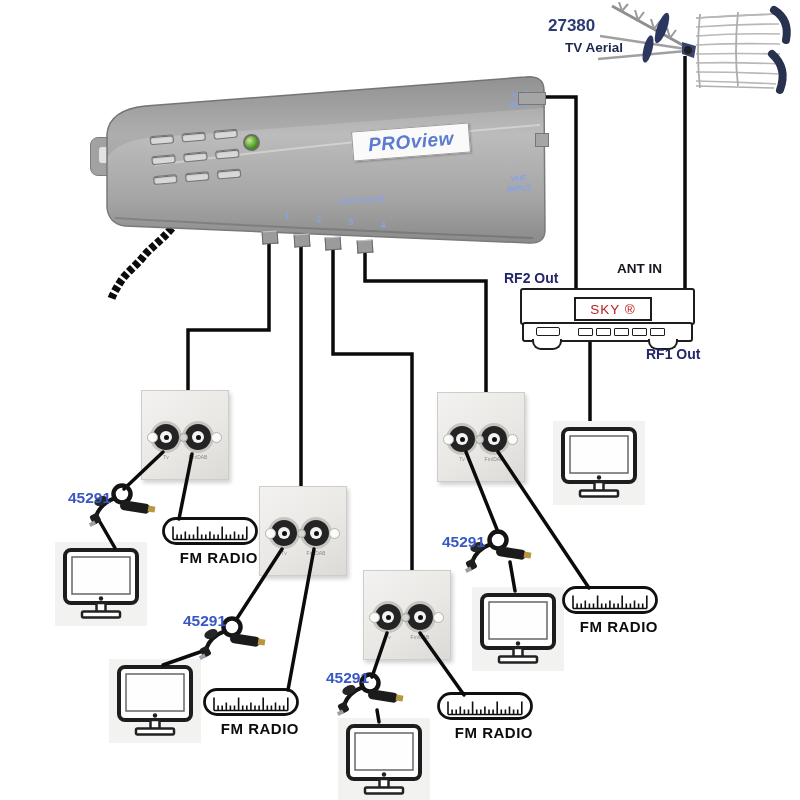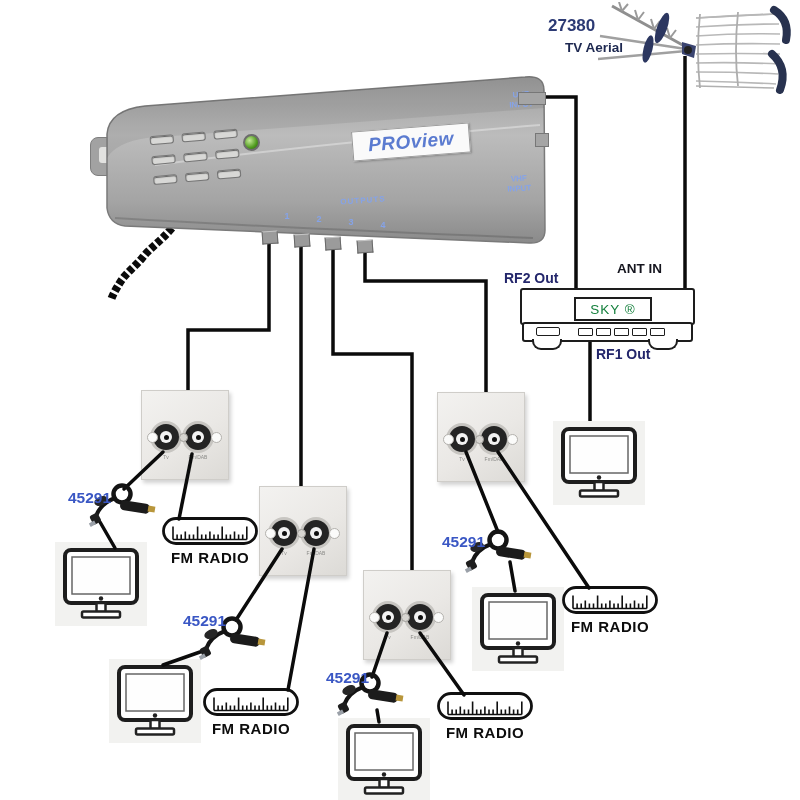--- a/index.html
+++ b/index.html
@@ -32,21 +32,21 @@
   .outs-lbl{left:243px;top:126px;width:70px;font-size:8px;letter-spacing:1px;transform:rotate(-4deg);}
   .onum{width:12px;font-size:9px;}
   .stub{position:absolute;width:14px;height:11px;background:#9b9b9b;border:1px solid #6a6a6a;
         border-top-color:#c6c6c6;transform:rotate(-4deg);}
   .stub-r{position:absolute;background:#a5a5a5;border:1px solid #777;}
 
   
   .sky{position:absolute;left:518px;top:286px;width:179px;height:64px;z-index:4;}
   .sky-top{position:absolute;left:2px;top:2px;width:171px;height:33px;border:2px solid #1d1d1d;border-radius:3px;background:#fff;}
   .sky-brand{position:absolute;left:52px;top:7px;width:74px;height:20px;border:2px solid #1d1d1d;background:#fff;
-             display:flex;align-items:center;justify-content:center;font-size:13.5px;letter-spacing:1px;color:#15803d;}
+             display:flex;align-items:center;justify-content:center;font-size:13.5px;letter-spacing:1px;color:#b91c1c;}
   .sky-bot{position:absolute;left:4px;top:36px;width:167px;height:16px;border:2px solid #1d1d1d;border-radius:3px;background:#fff;}
   .slotA{position:absolute;left:12px;top:3px;width:22px;height:7px;border:1.5px solid #1d1d1d;border-radius:2px;}
   .slotB{position:absolute;top:4px;width:13px;height:6px;border:1.5px solid #1d1d1d;border-radius:1px;}
   .foot{position:absolute;top:53px;width:26px;height:9px;border:2px solid #1d1d1d;border-top:none;
         border-radius:0 0 9px 9px;background:#fff;}
 
   
   .plate{position:absolute;width:86px;height:88px;z-index:5;border:1px solid #cfcdc9;
          background:linear-gradient(145deg,#f3f2f0 0%,#eae8e5 55%,#dcdad6 100%);
          box-shadow:2px 3px 4px rgba(0,0,0,.18);}
@@ -57,21 +57,21 @@
   .p-tv{left:11px}.p-fm{left:43px}
   .screw{position:absolute;top:41px;width:9px;height:9px;border-radius:50%;background:#fbfbfa;border:1px solid #b3b1ad;}
   .s-l{left:5px}.s-r{left:69px}
   .mscrew{position:absolute;left:37px;top:42px;width:7px;height:7px;border-radius:50%;background:#d7d5d1;border:1px solid #a09e9a;}
   .plbl{position:absolute;top:64px;font-size:8px;color:#8b8b88;text-align:center;transform:scale(.62);transform-origin:center top;}
   .pl-tv{left:11px;width:26px}.pl-fm{left:38px;width:36px}
 
   
   .tvwrap{position:absolute;width:92px;height:84px;background:#f2f2f0;z-index:5;padding:0;}
   .tvwrap svg{position:absolute;left:3px;top:3px;}
-  .radiowrap{position:absolute;width:96px;z-index:5;text-align:center;}
+  .radiowrap{position:absolute;width:96px;z-index:5;text-align:right;}
   .radio-label{font-size:15px;font-weight:bold;color:#0c0c0c;letter-spacing:.5px;margin-top:0;}
   .leadwrap{position:absolute;width:80px;height:46px;z-index:7;}
 </style>
 </head>
 <body>
 
 <div id="canvas">
 
   <svg width="0" height="0" style="position:absolute">
     <defs>
@@ -213,21 +213,21 @@
       <span class="slotB" style="left:72px"></span>
       <span class="slotB" style="left:90px"></span>
       <span class="slotB" style="left:108px"></span>
       <span class="slotB" style="left:126px"></span>
     </div>
     <span class="foot" style="left:14px"></span>
     <span class="foot" style="left:130px"></span>
   </div>
   <span class="lbl navy" style="left:504px;top:270px">RF2 Out</span>
   <span class="lbl" style="left:617px;top:261px;font-size:13.5px;font-weight:bold;color:#15151e">ANT IN</span>
-  <span class="lbl navy" style="left:596px;top:346px">RF1 Out</span>
+  <span class="lbl navy" style="left:646px;top:346px">RF1 Out</span>
 
   <div class="plate" style="left:141px;top:390px">
     <div class="port p-tv">
         <div class="w">
           <div class="c"></div>
         </div>
       </div>
     <div class="port p-fm">
         <div class="w">
           <div class="c"></div>

